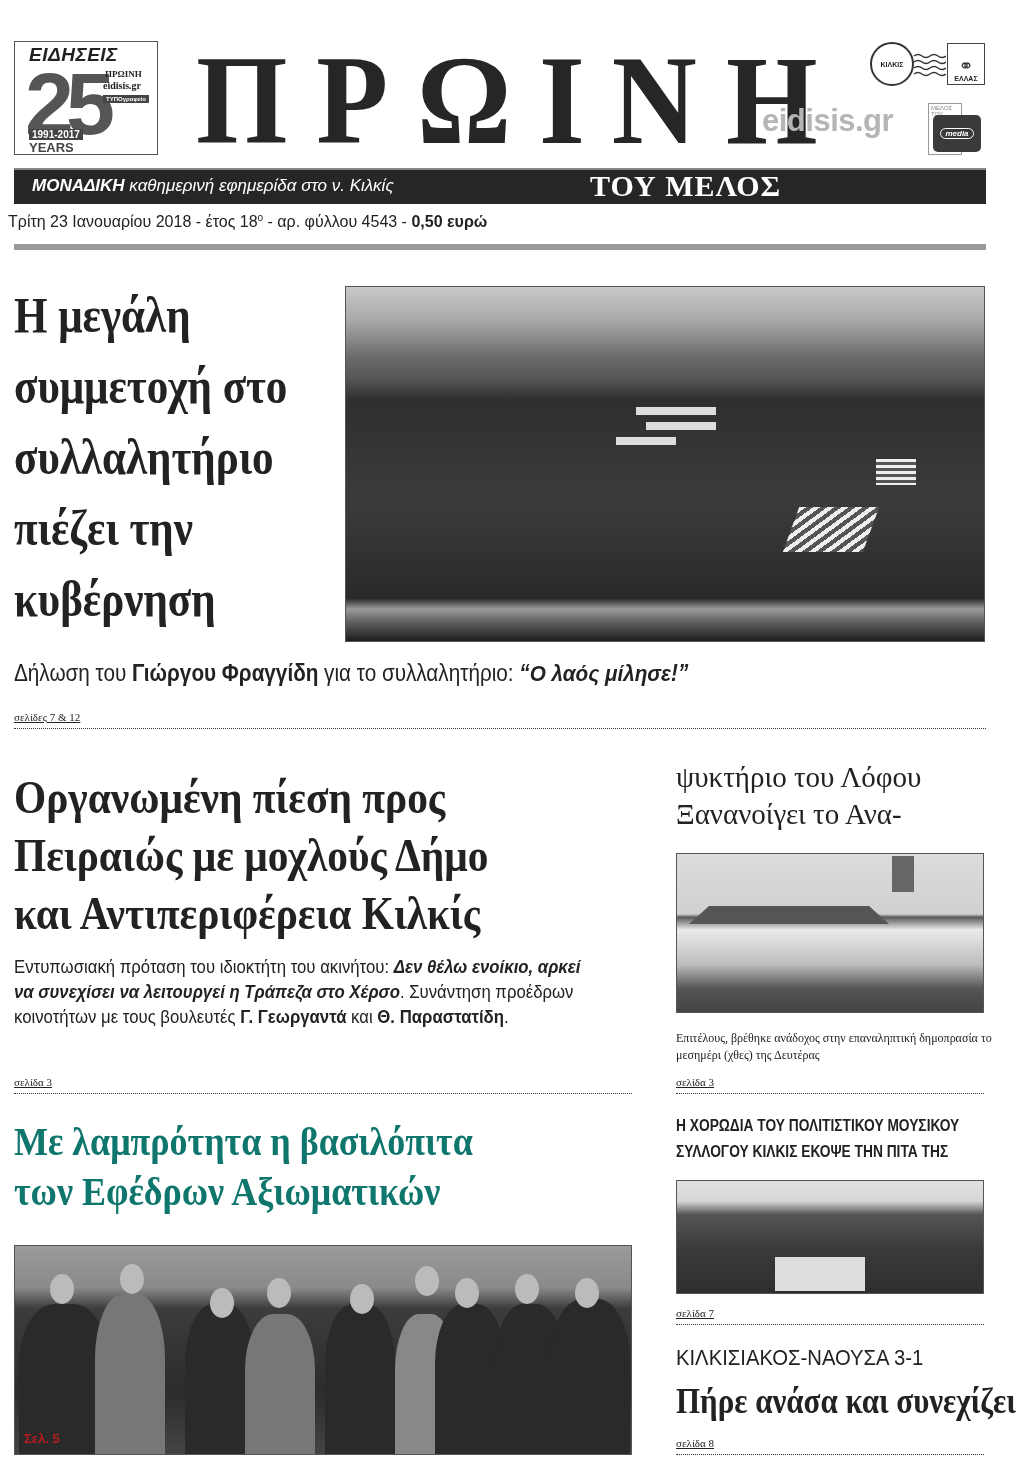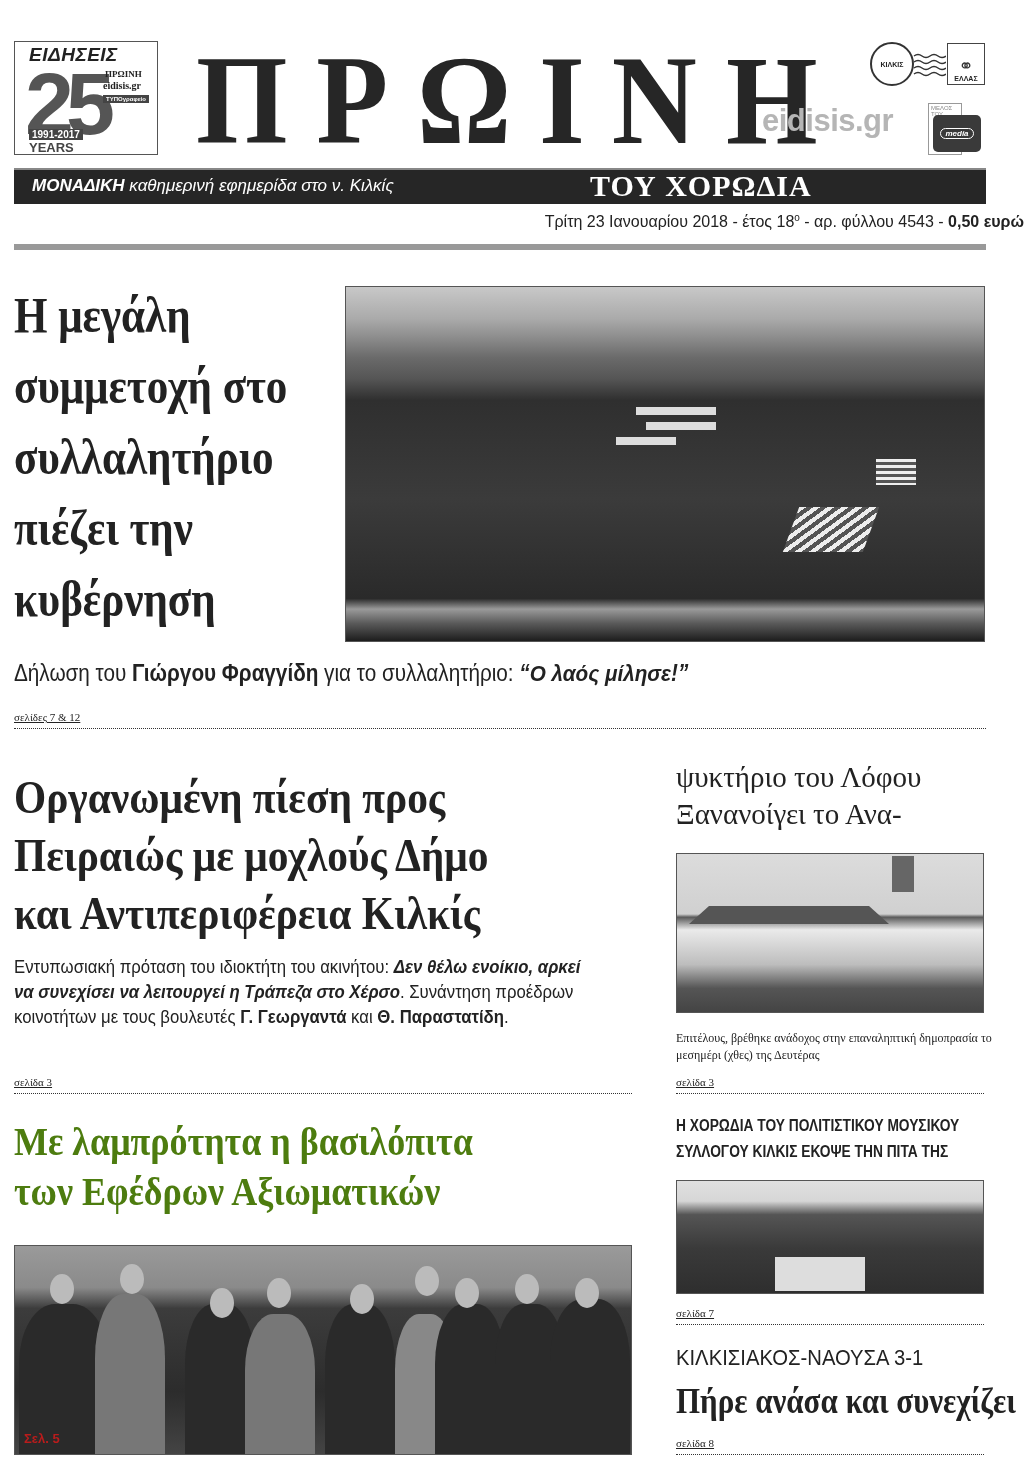--- a/index.html
+++ b/index.html
@@ -32,21 +32,21 @@
   .member-box { left: 928px; top: 103px; width: 34px; height: 52px; border: 1px solid #999; background: #fff; }
   .member-box .lbl { position: absolute; left: 2px; top: 1px; font: 400 6px "Liberation Sans", sans-serif; color: #888; }
   .member-box .badge { position: absolute; left: 4px; top: 11px; width: 48px; height: 37px; background: #3a3a3a; border-radius: 5px; display: flex; align-items: center; justify-content: center; }
   .member-box .badge span { font: italic 700 8px "Liberation Sans", sans-serif; color: #fff; border: 1.5px solid #fff; border-radius: 8px; padding: 0 4px; }
 
   .tagline-bar { left: 14px; top: 168px; width: 972px; height: 36px; background: #262626; border-top: 2px solid #888; }
   .tagline-text { left: 32px; top: 176px; font: italic 400 17px "Liberation Sans", sans-serif; color: #fff; }
   .tagline-text b { font-weight: 900; }
   .tagline-sub { left: 590px; top: 168px; font: 700 30px/36px "Liberation Serif", serif; color: #fff; letter-spacing: 1px; }
 
-  .issue-line { left: 0; top: 212px; width: 1024px; text-align: right; font: 400 16px "Liberation Sans", sans-serif; color: #222; padding-left: 8px; }
+  .issue-line { left: 0; top: 212px; width: 1024px; text-align: left; font: 400 16px "Liberation Sans", sans-serif; color: #222; padding-left: 8px; }
   .issue-line b { font-weight: 700; }
   .issue-line sup { font-size: 10px; }
   .rule-thick { left: 14px; top: 244px; width: 972px; height: 6px; background: #999; }
 
   
   .lead-headline { left: 14px; top: 290px; width: 320px; font: 700 50px/1.02 "Liberation Serif", serif; color: #222; }
   .lead-headline div { height: 71px; white-space: nowrap; transform: scaleX(0.86); transform-origin: left; }
 
   .photo { background: #777; border: 1px solid #555; overflow: hidden; }
   .photo-crowd { left: 345px; top: 286px; width: 640px; height: 356px; background:
@@ -63,21 +63,21 @@
   .dotted { height: 0; border-top: 1px dotted #333; }
 
   
   .story2-headline { left: 14px; top: 758px; width: 630px; font: 700 47px/1.18 "Liberation Serif", serif; color: #222; margin-top: 12px; }
   .story2-headline div { white-space: nowrap; transform: scaleX(0.88); transform-origin: left; height: 58px; }
   .story2-body { left: 14px; top: 955px; width: 630px; font: 400 18px/1.4 "Liberation Sans", sans-serif; color: #222; transform: scaleX(0.93); transform-origin: left; }
   .story2-body i { font-weight: 700; }
   .story2-body b { font-weight: 700; }
 
   
-  .story3-headline { left: 14px; top: 1118px; width: 640px; font: 700 40px/1.22 "Liberation Serif", serif; color: #4d7c0f; }
+  .story3-headline { left: 14px; top: 1118px; width: 640px; font: 700 40px/1.22 "Liberation Serif", serif; color: #0f766e; }
   .story3-headline div { white-space: nowrap; transform: scaleX(0.9); transform-origin: left; height: 50px; }
   .photo-officers { left: 14px; top: 1245px; width: 618px; height: 210px; background:
       linear-gradient(180deg, #9a9a9a 0%, #8a8a8a 20%, #3c3c3c 30%, #2c2c2c 70%, #444 100%); }
   .photo-officers .person { position: absolute; bottom: 0; background: #2a2a2a; border-radius: 40% 40% 0 0; }
   .photo-officers .head { position: absolute; border-radius: 50%; background: #bbb; width: 24px; height: 30px; }
   .photo-caption-tag { left: 24px; top: 1431px; font: 700 13px "Liberation Sans", sans-serif; color: #b91c1c; }
 
   
   .side1-headline { left: 676px; top: 760px; width: 320px; font: 400 29px/1.22 "Liberation Serif", serif; color: #222; }
   .side1-headline div { white-space: nowrap; height: 37px; }
@@ -135,21 +135,21 @@
 
 <div class="abs member-box">
   <span class="lbl">ΜΕΛΟΣ ΤΟΥ</span>
   <div class="badge">
     <span>media</span>
   </div>
 </div>
 
 <div class="abs tagline-bar"></div>
 <div class="abs tagline-text"><b>ΜΟΝΑΔΙΚΗ</b><span> καθημερινή εφημερίδα στο ν. Κιλκίς</span></div>
-<div class="abs tagline-sub">ΤΟΥ ΧΟΡΩΔΙΑ</div>
+<div class="abs tagline-sub">ΤΟΥ ΜΕΛΟΣ</div>
 
 <div class="abs issue-line"><span>Τρίτη 23 Ιανουαρίου 2018</span><span> - έτος 18</span><sup>ο</sup><span> - αρ. φύλλου 4543 - </span><b>0,50 ευρώ</b></div>
 <div class="abs rule-thick"></div>
 
 <h1 class="abs lead-headline">
   <div>Η μεγάλη</div>
   <div>συμμετοχή στο</div>
   <div>συλλαλητήριο</div>
   <div>πιέζει την</div>
   <div>κυβέρνηση</div>

